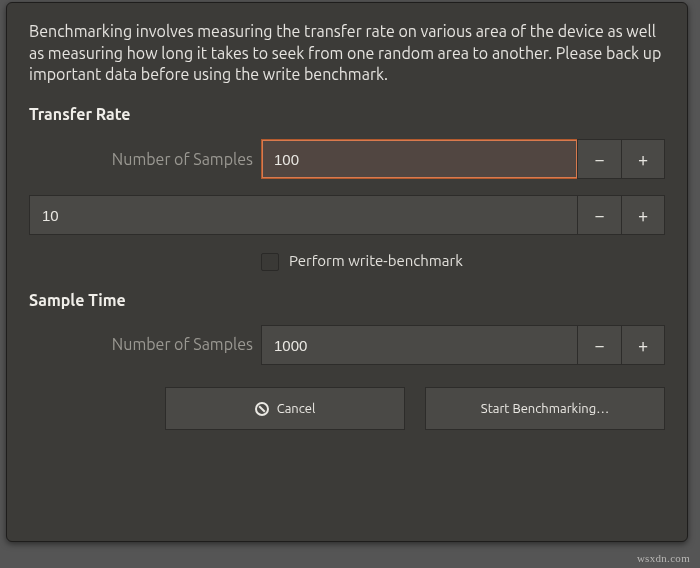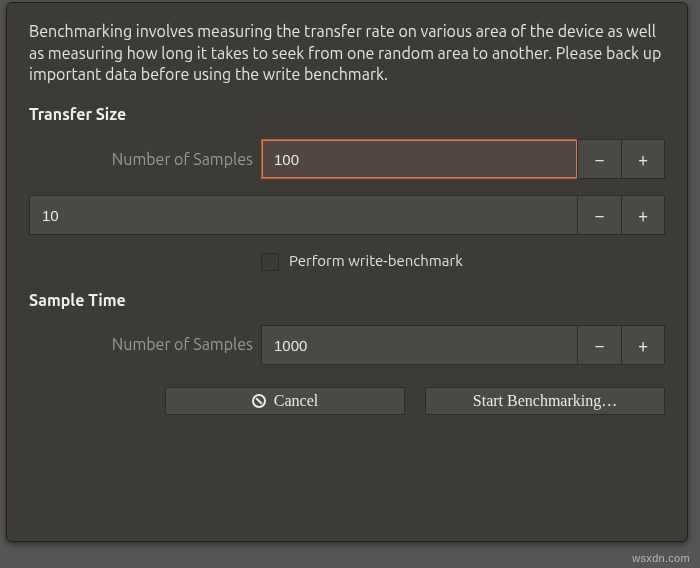--- a/index.html
+++ b/index.html
@@ -98,56 +98,55 @@
     border-radius: 2px;
     margin-right: 10px;
     cursor: pointer;
   }
   .check-label { color: #e2e0db; font-size: 15px; cursor: pointer; }
   .btn-row {
     display: flex; gap: 20px;
     padding: 6px 0 0 136px;
   }
   .btn {
-    height: 28px; flex:1;
+    height: 43px; flex:1;
     background: #4a4946;
     border: 1px solid #2d2c2a;
-    color: #eae8e3; font-size: 16px;
+    color: #eae8e3; font-size: 13px;
     cursor: pointer;
     display: flex; align-items: center; justify-content: center;
     gap: 8px;
-    font-family: Liberation Serif, serif;
   }
   .cancel-icon {
     display:inline-block; width:14px; height:14px;
     border:2px solid #eae8e3; border-radius:50%;
     position:relative;
   }
   .cancel-icon::after{
     content:""; position:absolute; left:1px; top:4px;
     width:8px; height:2px; background:#eae8e3;
     transform:rotate(45deg);
   }
   .watermark{
     position:absolute; right:10px; bottom:4px;
     color:#b7b6b4; font-size:11px; letter-spacing:0.3px;
-    font-family: Liberation Sans, sans-serif;
+    font-family: Liberation Serif, serif;
   }
 </style>
 </head>
 <body>
 
 <div class="window">
 
 
   <div class="content">
 
     <div class="desc">Benchmarking involves measuring the transfer rate on various area of the device as well as measuring how long it takes to seek from one random area to another. Please back up important data before using the write benchmark.</div>
 
-    <div class="section-head">Transfer Size</div>
+    <div class="section-head">Transfer Rate</div>
 
     <div class="row">
       <div class="label">Number of Samples</div>
       <div class="field-wrap">
         <input class="input active" value="100" style="">
         <div class="stepper-btn minus">
             <span>−</span>
           </div>
         <div class="stepper-btn">
             <span>+</span>

